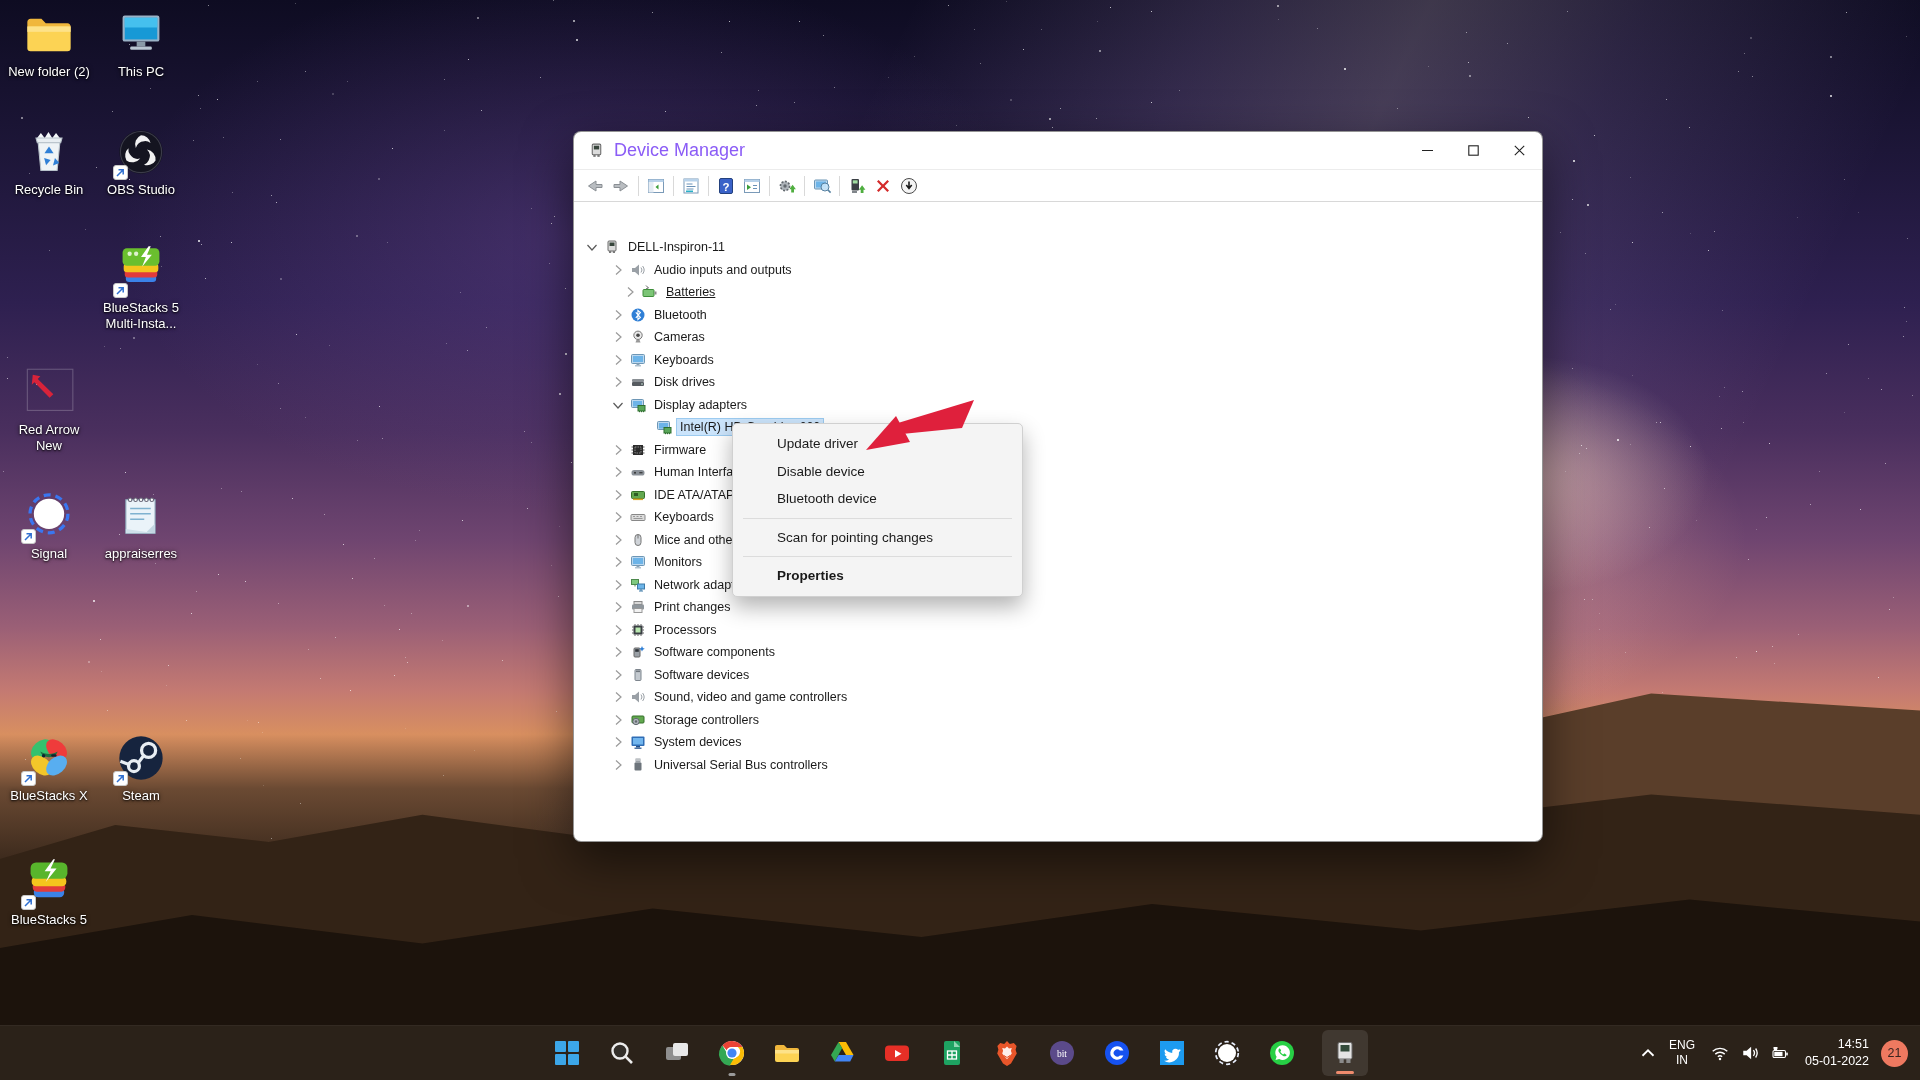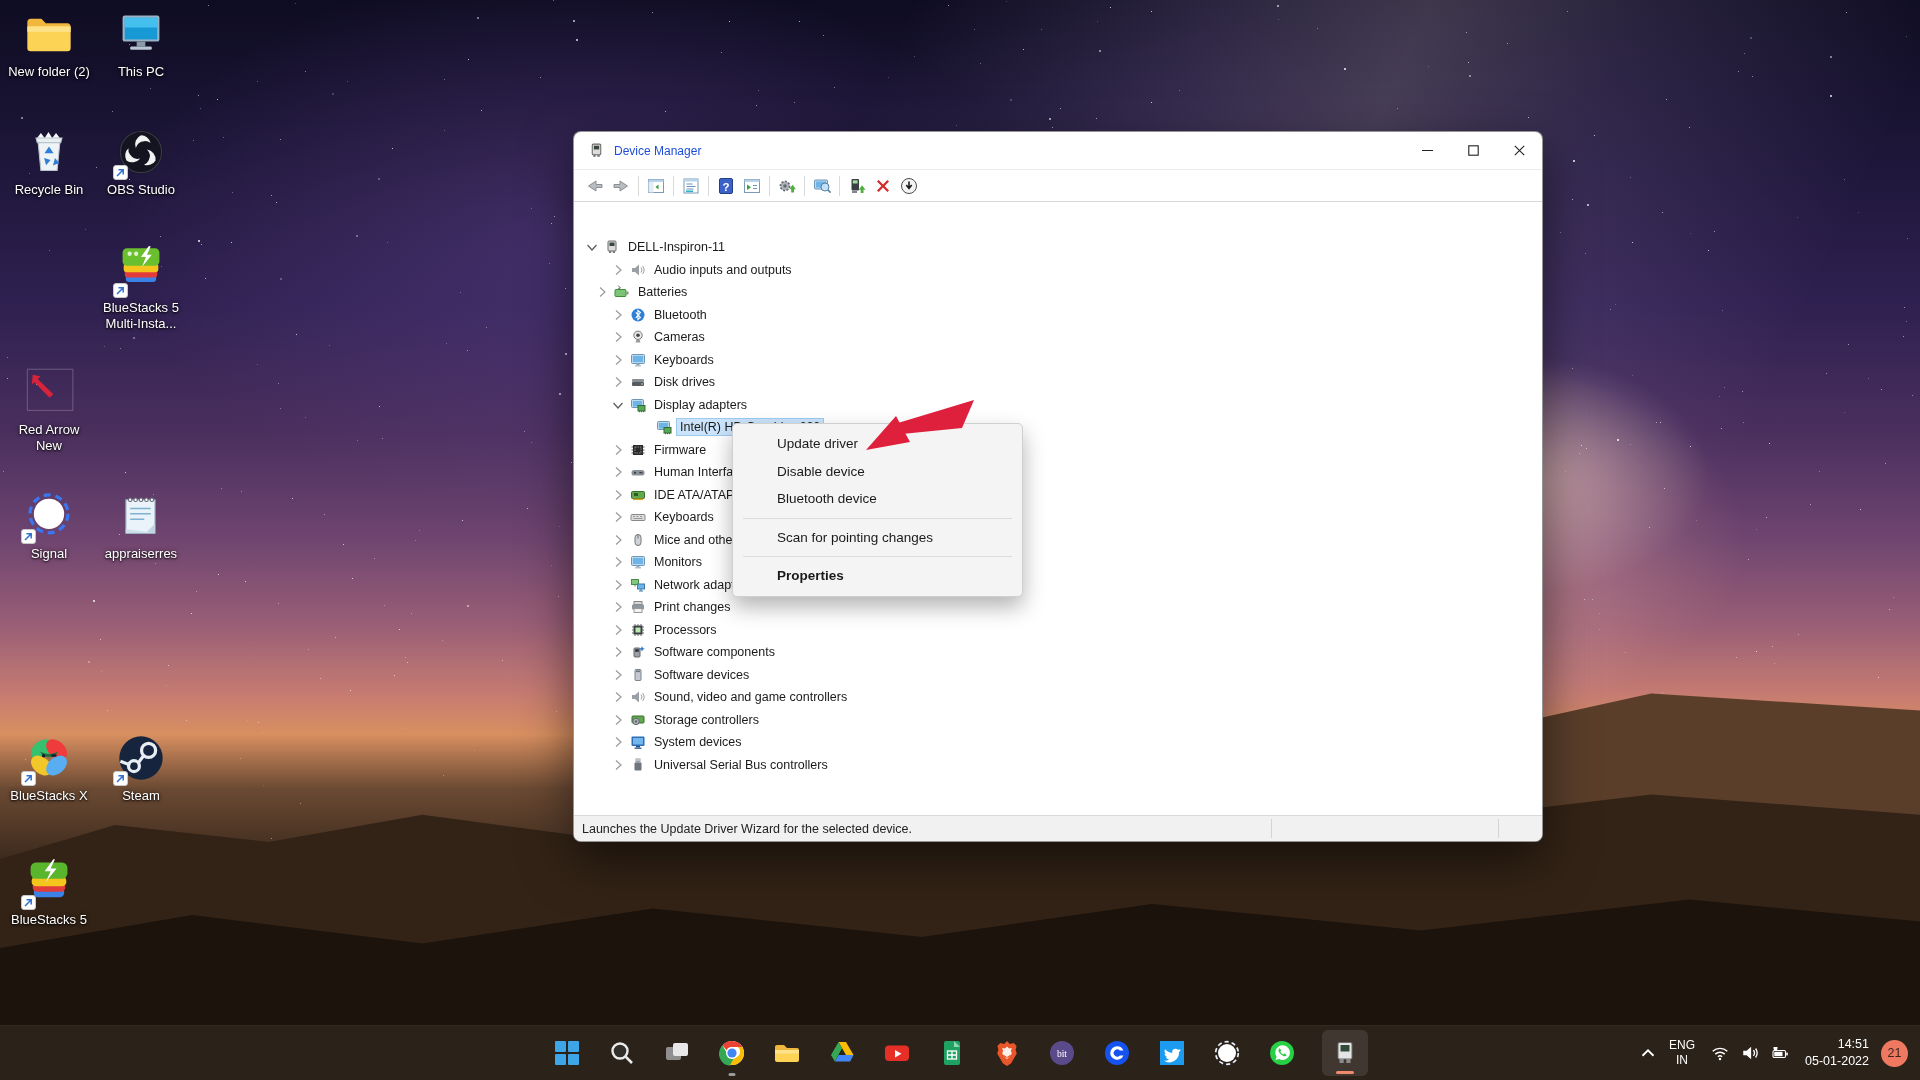--- a/index.html
+++ b/index.html
@@ -31,21 +31,21 @@
   .dicon .img{width:52px;height:52px;margin:0 auto;position:relative;}
   .dicon .lbl{margin-top:4px;font-size:13px;color:#fff;line-height:1.25;
     text-shadow:0 1px 2px rgba(0,0,0,.9),0 0 4px rgba(0,0,0,.7);}
   .dicon .sc{position:absolute;left:-2px;bottom:-2px;width:15px;height:15px;}
   
   #dm-window{position:absolute;left:573px;top:131px;width:970px;height:711px;background:#fff;
     border-radius:8px;border:1px solid rgba(60,60,60,.55);box-shadow:0 18px 50px rgba(0,0,0,.55);
     overflow:hidden;box-sizing:border-box;}
   #titlebar{height:37px;display:flex;align-items:center;padding-left:14px;}
   #titlebar .wicon{width:17px;height:17px;margin-right:9px;}
-  #titlebar .ttl{font-size:12px;color:#1d4ed8;}
+  #titlebar .ttl{font-size:18px;color:#8b5cf6;}
   #wctrl{margin-left:auto;display:flex;height:100%;}
   #wctrl .wbtn{width:46px;height:100%;display:flex;align-items:center;justify-content:center;cursor:pointer;}
   #menubar{height:26px;display:flex;align-items:center;padding-left:6px;}
   #menubar .mitem{font-size:13px;color:#1a1a1a;padding:3px 9px;cursor:pointer;border-radius:3px;}
   #toolbar{height:31px;display:flex;align-items:center;padding-left:8px;border-top:1px solid #ececec;border-bottom:1px solid #d8d8d8;}
   .tbtn{width:26px;height:24px;display:flex;align-items:center;justify-content:center;cursor:pointer;}
   .tbtn svg{width:20px;height:20px;}
   .tsep{width:1px;height:20px;background:#d9d9d9;margin:0 4px;}
   #treearea{position:absolute;top:95px;bottom:26px;left:0;right:0;overflow:hidden;background:#fff;}
   .trow{position:absolute;height:22.5px;display:flex;align-items:center;font-size:12.5px;color:#1a1a1a;cursor:pointer;white-space:nowrap;}
@@ -868,21 +868,21 @@
       <div class="trow" style="top: 31.5px; left: 36px;">
         <span class="chv"><svg viewBox="0 0 16 16" width="100%" height="100%">
             <path d="M6 3.5l5 4.5-5 4.5" stroke="#9a9a9a" stroke-width="1.2" fill="none"></path>
           </svg></span>
         <span class="ticon"><svg viewBox="0 0 16 16" width="100%" height="100%">
             <path d="M2 6h3l4-3.5v11L5 10H2z" fill="#9aa0a6"></path>
             <path d="M11 5.5a4 4 0 0 1 0 5M12.6 4a6.5 6.5 0 0 1 0 8" stroke="#9aa0a6" fill="none"></path>
           </svg></span>
         <span class="tlbl">Audio inputs and outputs</span>
       </div>
-      <div class="trow" style="top: 54px; left: 20px;">
+      <div class="trow" style="top: 54px; left: 48px; text-decoration: underline;">
         <span class="chv"><svg viewBox="0 0 16 16" width="100%" height="100%">
             <path d="M6 3.5l5 4.5-5 4.5" stroke="#9a9a9a" stroke-width="1.2" fill="none"></path>
           </svg></span>
         <span class="ticon"><svg viewBox="0 0 16 16" width="100%" height="100%">
             <path d="M4 1.5l2.5 2.5-2 .5 2 2.5" stroke="#666" fill="none"></path>
             <rect x="1" y="5.5" width="11" height="7" rx="1" fill="#7cc576" stroke="#3e8e3a"></rect>
             <rect x="12.5" y="7.5" width="2" height="3" fill="#8a8a8a"></rect>
           </svg></span>
         <span class="tlbl">Batteries</span>
       </div>
@@ -1111,25 +1111,20 @@
           </svg></span>
         <span class="ticon"><svg viewBox="0 0 16 16" width="100%" height="100%">
             <rect x="5.5" y="1.5" width="5" height="4" fill="#9aa0a6"></rect>
             <rect x="6.4" y="2.4" width="1.2" height="1.2" fill="#fff"></rect>
             <rect x="8.4" y="2.4" width="1.2" height="1.2" fill="#fff"></rect>
             <rect x="4.5" y="5.5" width="7" height="8" rx="1" fill="#6d747b"></rect>
           </svg></span>
         <span class="tlbl">Universal Serial Bus controllers</span>
       </div>
     </div>
-  <div id="statusbar">
-    <span>Launches the Update Driver Wizard for the selected device.</span>
-    <span class="scell" style="left:697px"></span>
-    <span class="scell" style="left:924px"></span>
-  </div>
 </div>
 
 <div id="ctxmenu">
     <div class="citem">Update driver</div>
     <div class="citem">Disable device</div>
     <div class="citem">Bluetooth device</div>
     <div class="csep"></div>
     <div class="citem">Scan for pointing changes</div>
     <div class="csep"></div>
     <div class="citem bold">Properties</div>

